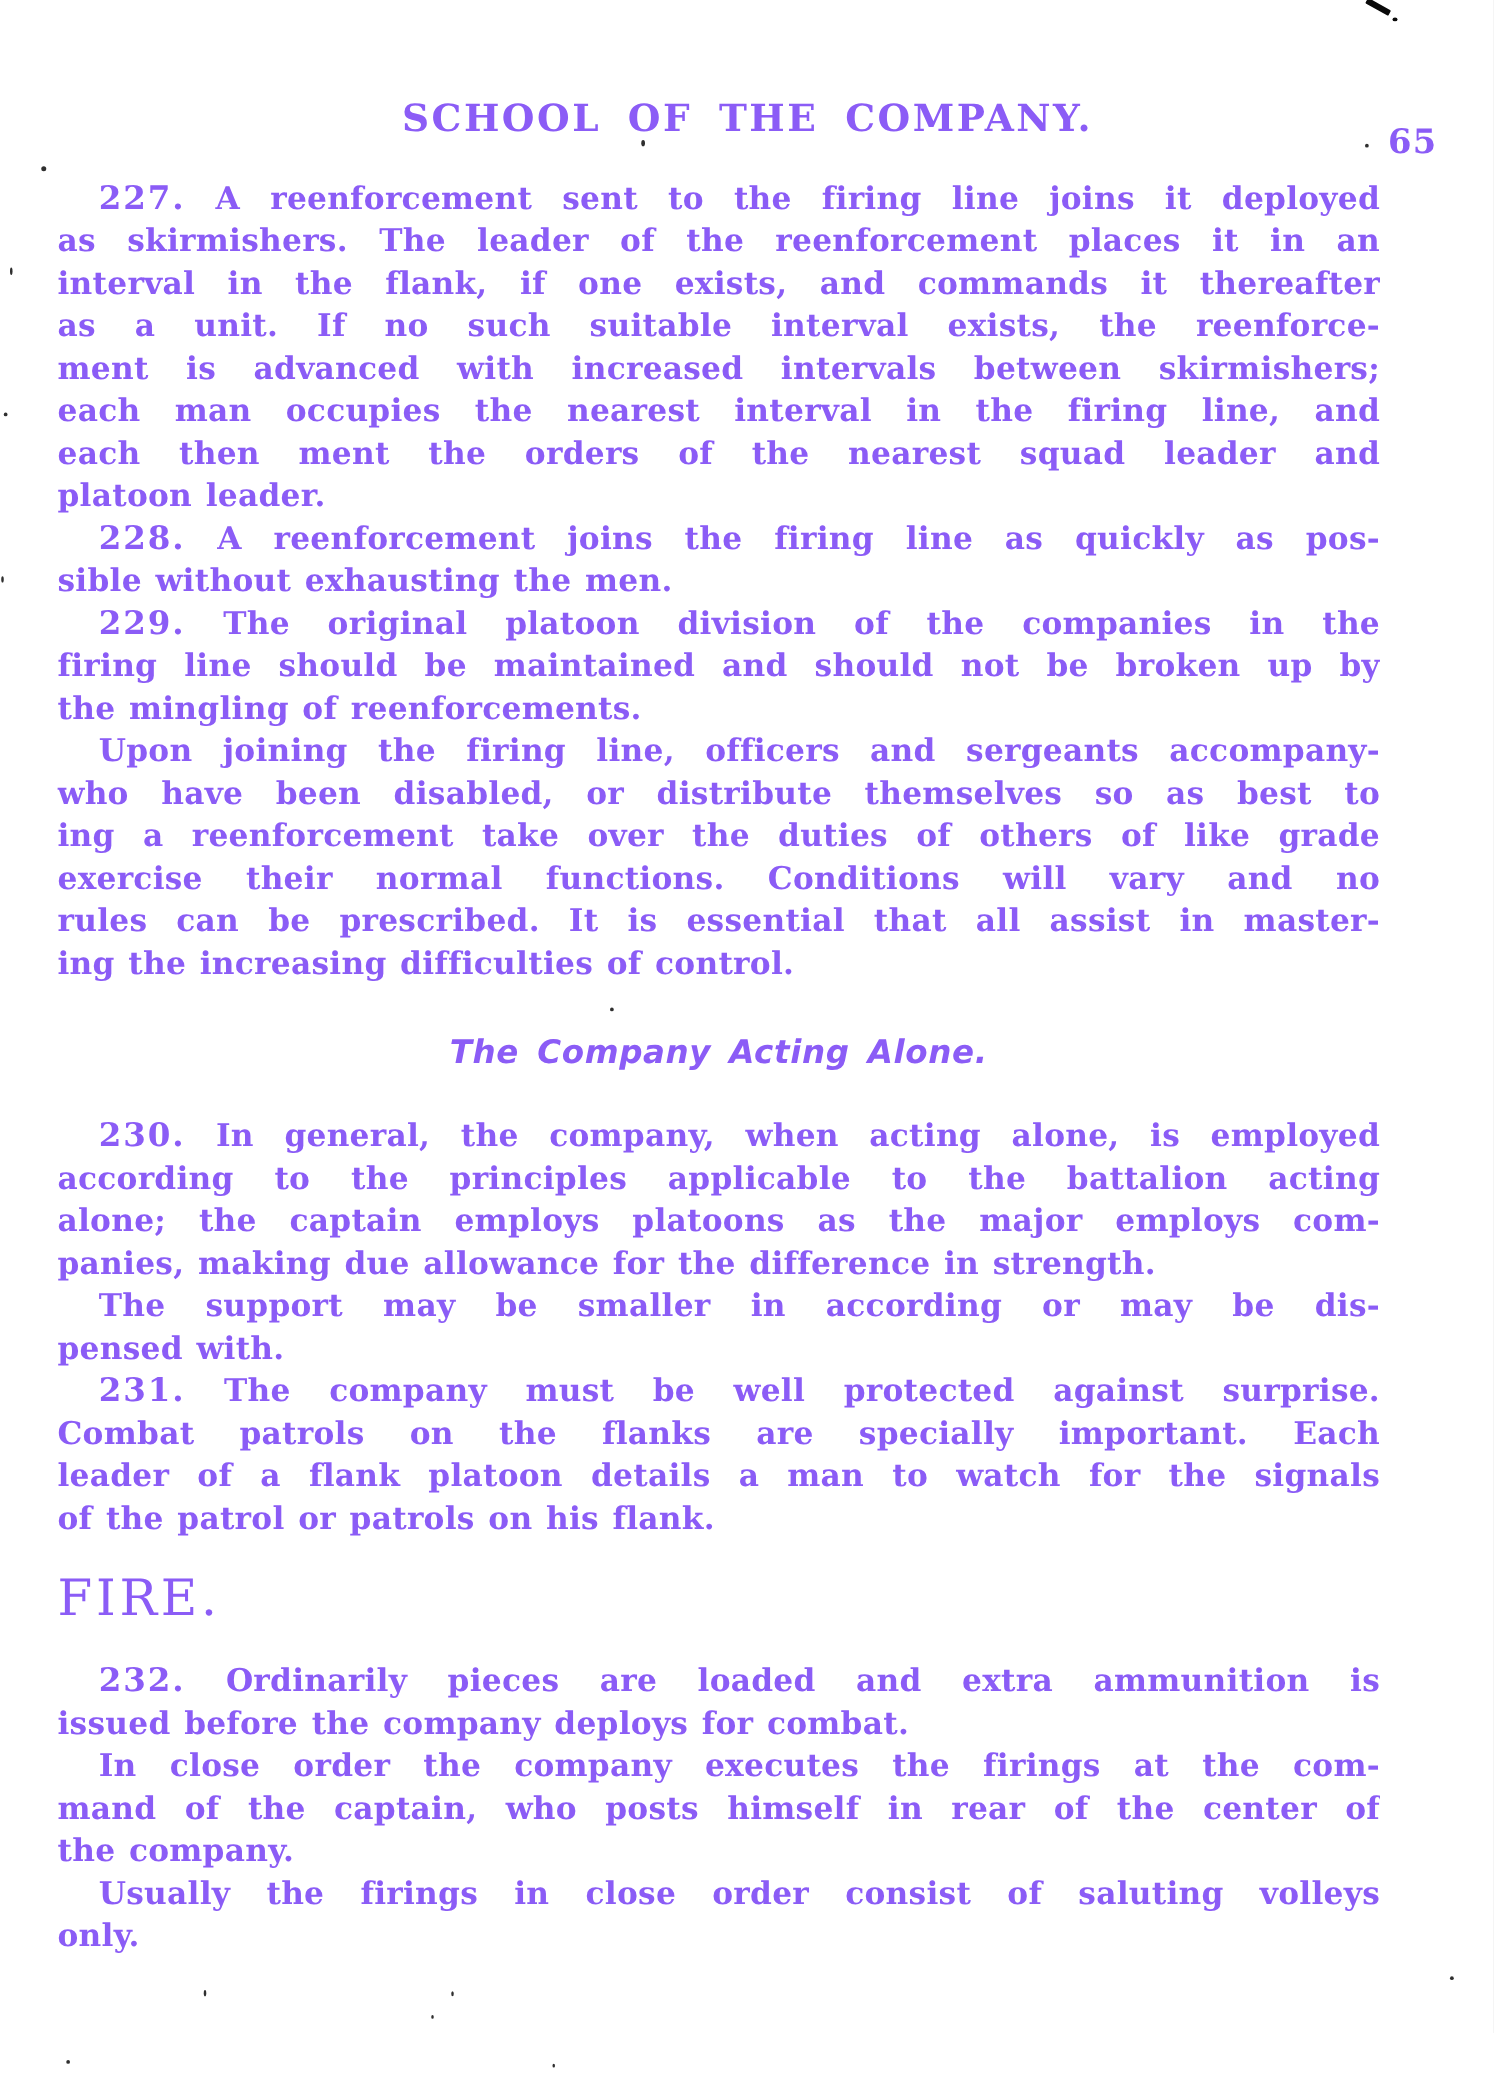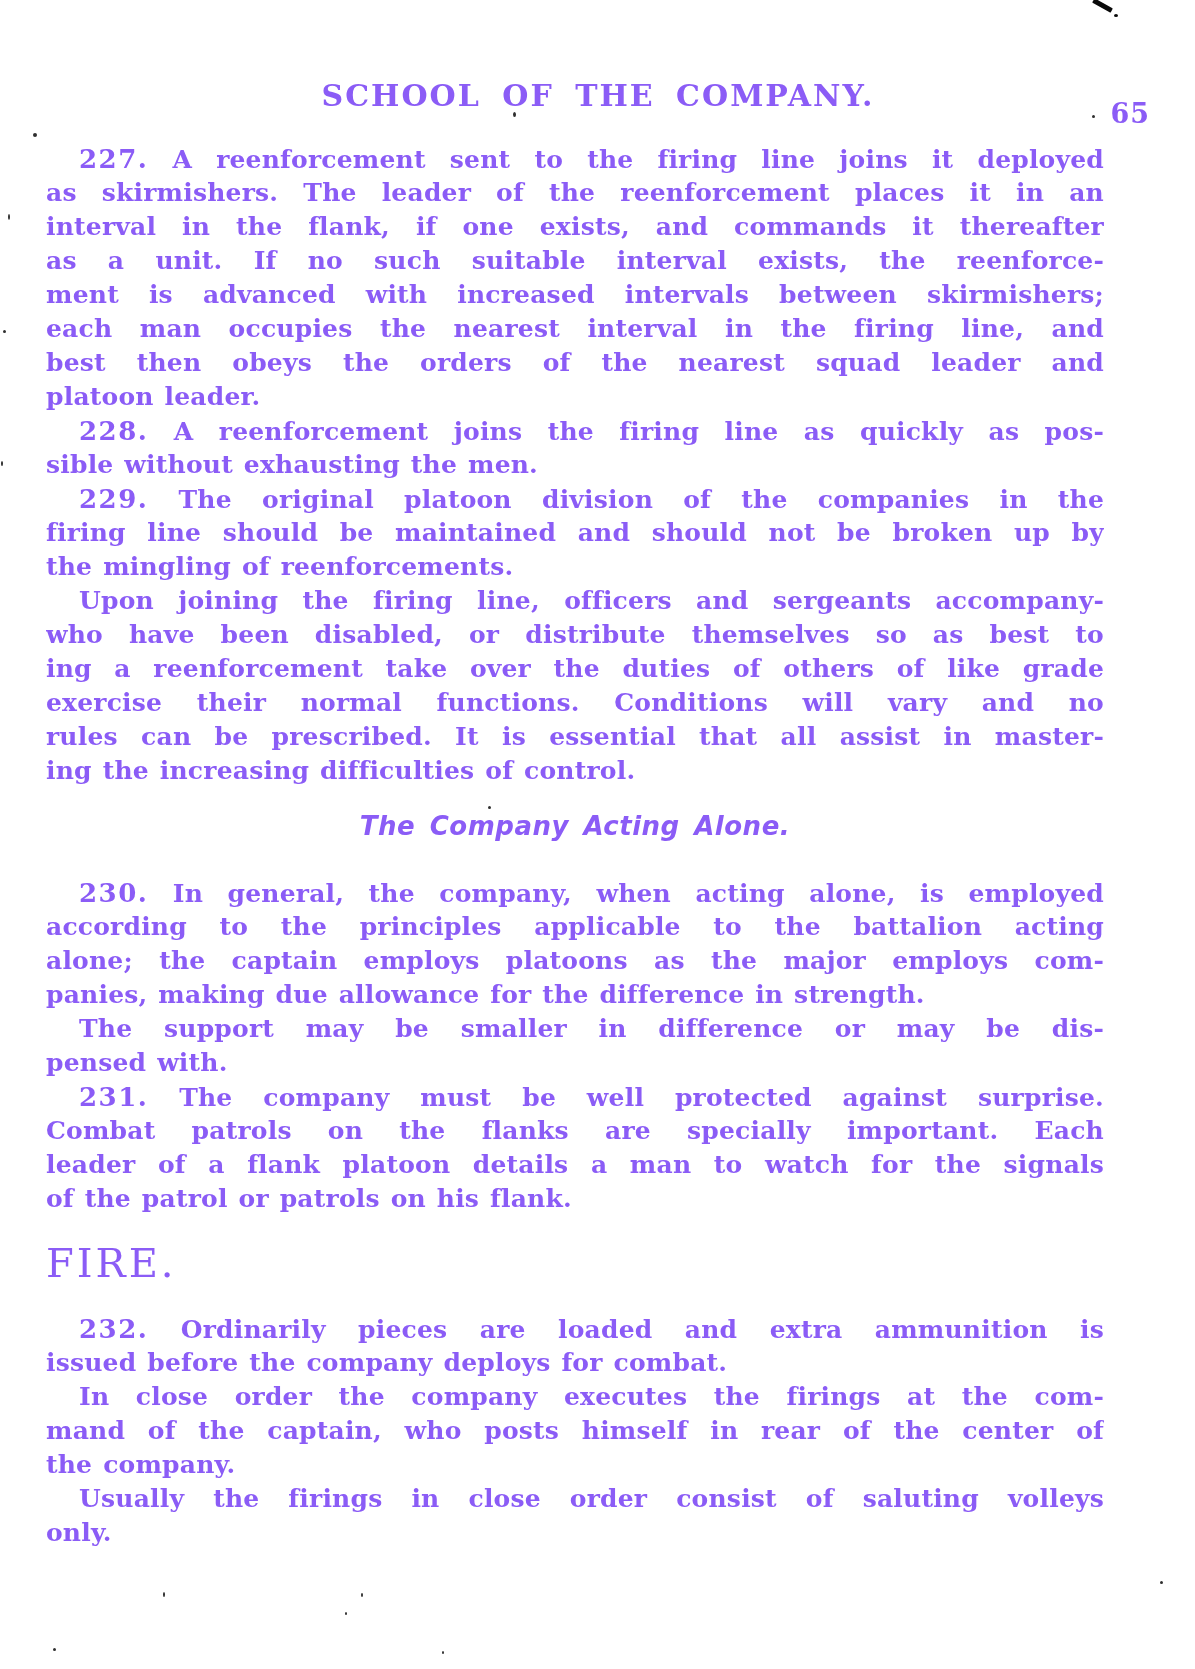--- a/index.html
+++ b/index.html
@@ -57,21 +57,21 @@
   .line.first { text-indent: 33px; }
   .line.last { text-align-last: left; }
   .pnum { font-size: 26px; letter-spacing: 1.5px; }
   .h-italic {
     text-align: center;
     font-family: "DejaVu Sans", sans-serif;
     font-style: italic;
     font-weight: bold;
     font-size: 26px;
     line-height: 40px;
-    margin: 18px 0 30px 0;
+    margin: 34px 0 30px 0;
     letter-spacing: 0.5px;
     word-spacing: 5px;
   }
   .h-caps {
     text-align: left;
     font-family: "DejaVu Serif", serif;
     font-weight: normal;
     font-size: 40px;
     line-height: 46px;
     margin: 24px 0 26px 0;
@@ -113,21 +113,21 @@
   </div>
 
   <div class="page-body">
       <div class="para">
         <div class="line first"><span class="pnum">227.</span> <span>A reenforcement sent to the firing line joins it deployed</span></div>
         <div class="line">as skirmishers.  The leader of the reenforcement places it in an</div>
         <div class="line">interval in the flank, if one exists, and commands it thereafter</div>
         <div class="line">as a unit.  If no such suitable interval exists, the reenforce-</div>
         <div class="line">ment is advanced with increased intervals between skirmishers;</div>
         <div class="line">each man occupies the nearest interval in the firing line, and</div>
-        <div class="line">best then obeys the orders of the nearest squad leader and</div>
+        <div class="line">each then ment the orders of the nearest squad leader and</div>
         <div class="line last">platoon leader.</div>
       </div>
       <div class="para">
         <div class="line first"><span class="pnum">228.</span> <span>A reenforcement joins the firing line as quickly as pos-</span></div>
         <div class="line last">sible without exhausting the men.</div>
       </div>
       <div class="para">
         <div class="line first"><span class="pnum">229.</span> <span>The original platoon division of the companies in the</span></div>
         <div class="line">firing line should be maintained and should not be broken up by</div>
         <div class="line last">the mingling of reenforcements.</div>
@@ -141,21 +141,21 @@
         <div class="line last">ing the increasing difficulties of control.</div>
       </div>
       <div class="h-italic">The Company Acting Alone.</div>
       <div class="para">
         <div class="line first"><span class="pnum">230.</span> <span>In general, the company, when acting alone, is employed</span></div>
         <div class="line">according to the principles applicable to the battalion acting</div>
         <div class="line">alone; the captain employs platoons as the major employs com-</div>
         <div class="line last">panies, making due allowance for the difference in strength.</div>
       </div>
       <div class="para">
-        <div class="line first">The support may be smaller in difference or may be dis-</div>
+        <div class="line first">The support may be smaller in according or may be dis-</div>
         <div class="line last">pensed with.</div>
       </div>
       <div class="para">
         <div class="line first"><span class="pnum">231.</span> <span>The company must be well protected against surprise.</span></div>
         <div class="line">Combat patrols on the flanks are specially important.  Each</div>
         <div class="line">leader of a flank platoon details a man to watch for the signals</div>
         <div class="line last">of the patrol or patrols on his flank.</div>
       </div>
       <div class="h-caps">FIRE.</div>
       <div class="para">

